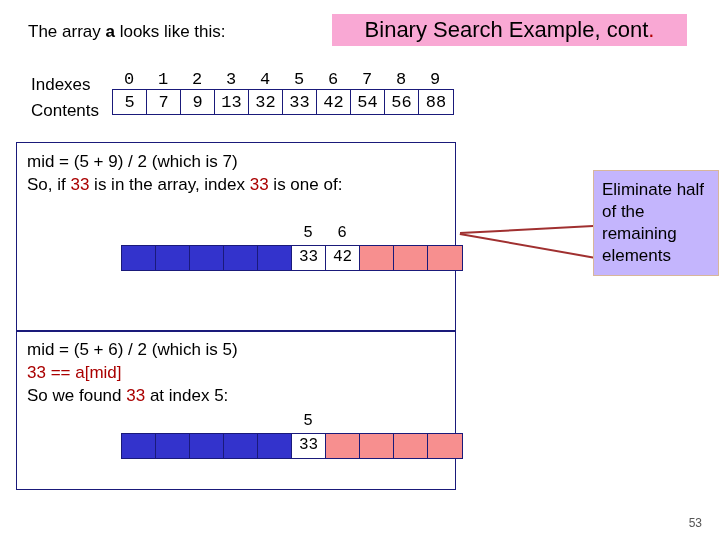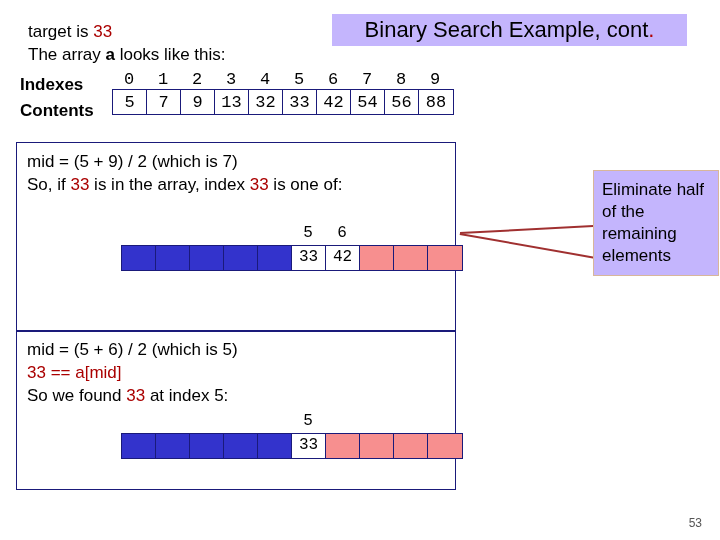--- a/index.html
+++ b/index.html
@@ -13,42 +13,41 @@
     color: #000;
     background: #fff;
     position: relative;
   }
   .title-box {
     position: absolute;
     top: 14px;
     left: 332px;
     width: 355px;
     height: 32px;
-    background: #c4b5fd;
+    background: #f9a8d4;
     display: flex;
     align-items: center;
     justify-content: center;
     font-family: "Comic Sans MS", "Comic Sans", cursive, sans-serif;
     font-size: 22px;
     color: #000;
   }
   .title-box .dot { color: #b00000; }
   .intro {
     position: absolute;
     top: 21px;
     left: 28px;
     line-height: 1.35;
   }
   .red { color: #aa0000; }
   .labels {
     position: absolute;
-    left: 20px;
+    left: 31px;
     top: 72px;
     line-height: 1.5;
-    font-weight: bold;
   }
   .array-area {
     position: absolute;
     left: 112px;
     top: 70px;
   }
   .idxrow, .cellrow { display: flex; }
   .idxrow .idx {
     width: 34px;
     text-align: center;
@@ -150,23 +149,20 @@
 </style>
 </head>
 <body>
 
 <div class="title-box">
   <span>Binary Search Example, cont</span>
     <span class="dot">.</span>
 </div>
 
 <div class="intro">
-  <div>
-    <span>target is </span><span class="red">33</span>
-  </div>
   <div>
     <span>The array </span><b><span>a</span></b><span> looks like this:</span>
   </div>
 </div>
 
 <div class="labels">
   <div>Indexes</div>
   <div>Contents</div>
 </div>
 

